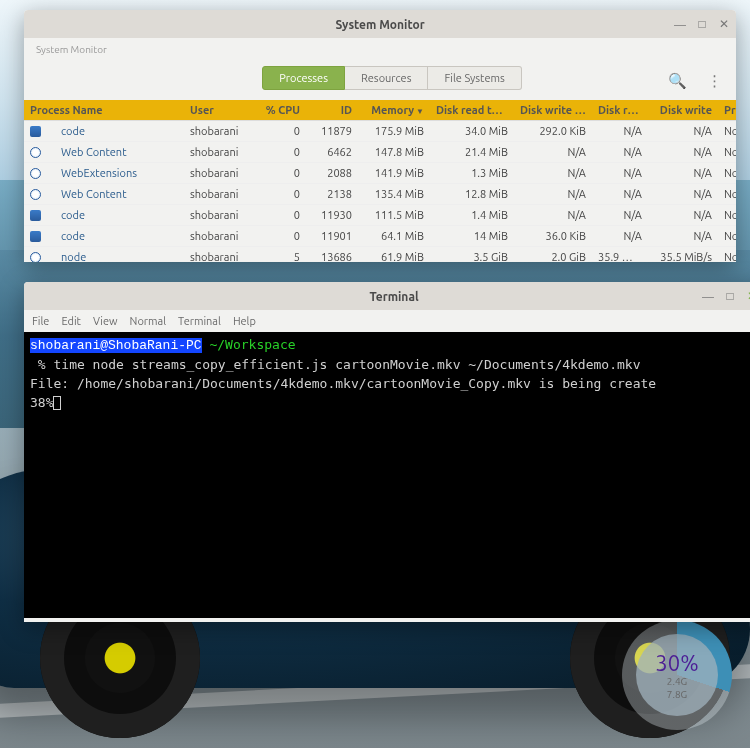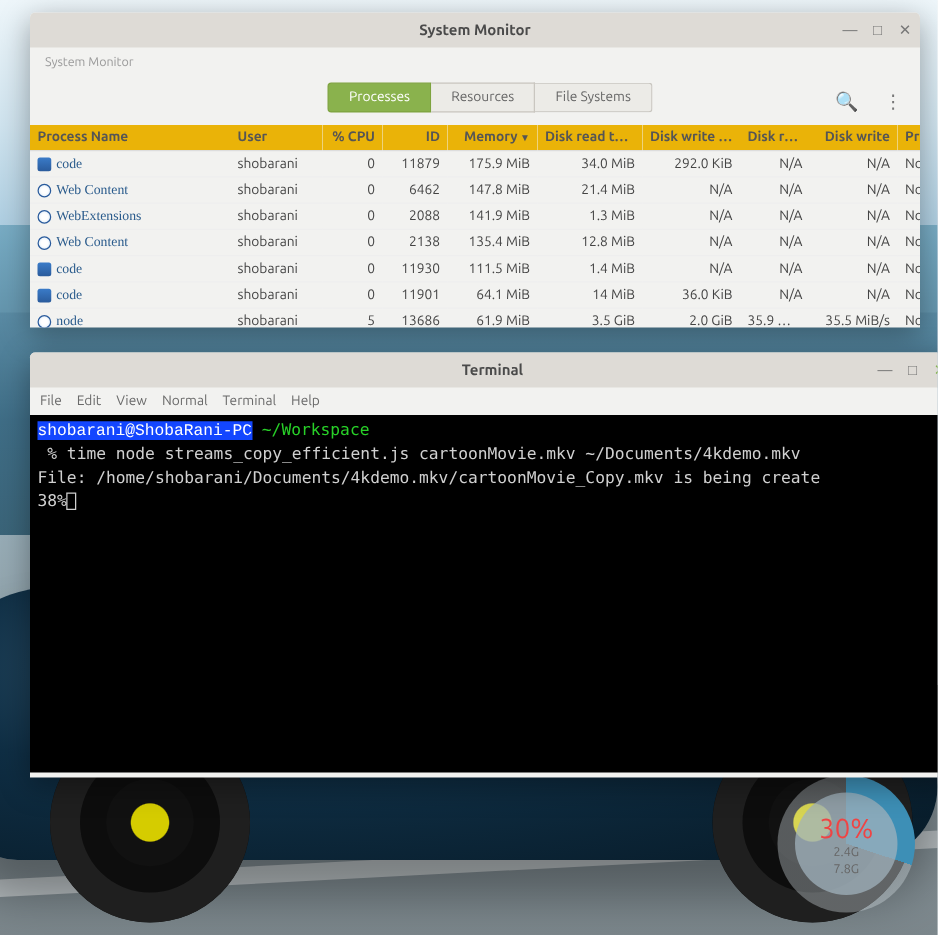--- a/index.html
+++ b/index.html
@@ -42,21 +42,21 @@
   .grille { position:absolute; right:10px; top:200px; width:220px; height:70px;
             background:#060606; border-radius:40px 10px 10px 60px/30px 10px 10px 50px; }
 
   
   .ring-widget { position:absolute; right:18px; bottom:18px; width:110px; height:110px; z-index:2; }
   .ring-bg { position:absolute; inset:0; border-radius:50%;
              background:conic-gradient(#3d8fb6 0deg 108deg, rgba(220,230,235,.35) 108deg 360deg); }
   .ring-inner { position:absolute; inset:14px; border-radius:50%;
                 background:rgba(160,178,188,.75); display:flex; flex-direction:column;
                 align-items:center; justify-content:center; color:#3a3a3a; }
-  .ring-pct { font-size:22px; font-weight:400; color:#ef4444; }
+  .ring-pct { font-size:22px; font-weight:400; color:#4c1d95; }
   .ring-sub { font-size:10px; color:#666; line-height:1.3; }
 
   
   .window { position:absolute; background:#f2f2f0; box-shadow:0 6px 24px rgba(0,0,0,.35);
             border-radius:4px 4px 0 0; z-index:3; font-size:11px; color:#444; }
   .titlebar { height:28px; background:#dedbd6; display:flex; align-items:center;
               justify-content:center; position:relative; border-radius:4px 4px 0 0; }
   .titlebar .title { font-weight:600; font-size:12px; color:#4a4a4a; }
   .winctrls { position:absolute; right:6px; top:0; height:28px; display:flex; align-items:center; gap:10px; }
   .winbtn { width:12px; height:12px; display:flex; align-items:center; justify-content:center;
@@ -74,21 +74,21 @@
   .tab.last  { border-radius:0 3px 3px 0; border-left:none; }
   .tab.mid   { border-left:none; }
   .tab.active { background:#8ab24d; color:#fff; border-color:#7ea33f; }
   .tabicons { position:absolute; right:14px; top:62px; display:flex; gap:20px; color:#777; font-size:15px; }
 
   .table { width:100%; border-collapse:collapse; margin-top:10px; table-layout:fixed; }
   .table th, .table td { padding:4px 6px; text-align:right; white-space:nowrap; overflow:hidden; text-overflow:ellipsis; }
   .table th { background:#eab308; color:#555; font-weight:600; border-bottom:1px solid #ddd; position:relative; }
   .table th.left, .table td.left { text-align:left; }
   .table tbody tr { border-bottom:1px solid #eee; }
-  .pname { display:flex; align-items:center; gap:4px; color:#2a5b8c;font-family:Liberation Serif, serif; }
+  .pname { display:flex; align-items:center; gap:20px; color:#2a5b8c; }
   .picon { width:11px; height:11px; display:inline-block; }
   .icon-code { background:linear-gradient(180deg,#3a7bc8,#2a5b9c); border-radius:2px; }
   .icon-web  { width:11px;height:11px;border-radius:50%;border:1.5px solid #2a5b9c; background:radial-gradient(circle,#fff 40%,#cfe3f5 100%);}
   .sort-caret { font-size:8px; padding-left:2px; }
   colgroup col.c1{width:160px}col.c2{width:74px}col.c3{width:48px}col.c4{width:52px}
   col.c5{width:72px}col.c6{width:84px}col.c7{width:78px}col.c8{width:56px}
   col.c9{width:70px}col.c10{width:40px}
 
   
   #term { left:24px; top:282px; width:740px; height:340px; }

